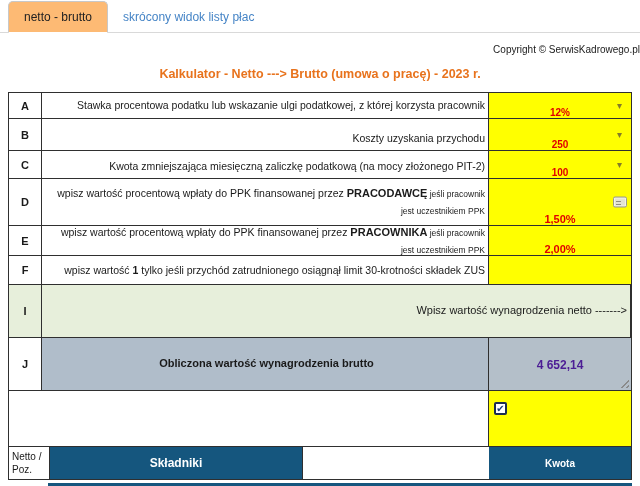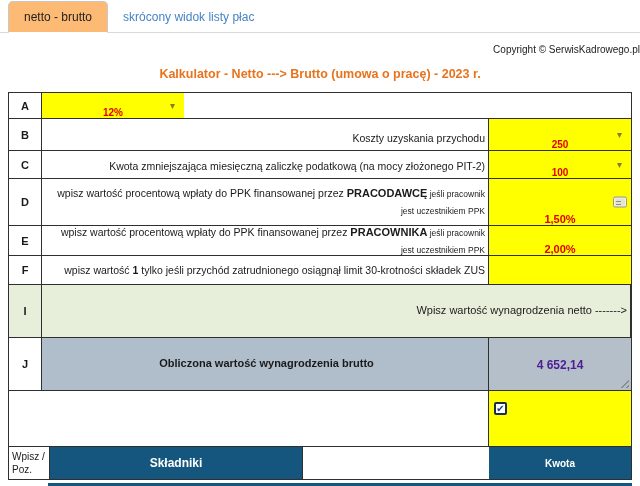--- a/index.html
+++ b/index.html
@@ -89,20 +89,23 @@
   <div class="tab link">skrócony widok listy płac</div>
 </div>
 
 <div class="copyright">Copyright © SerwisKadrowego.pl</div>
 <div class="title">Kalkulator - Netto ---&gt; Brutto (umowa o pracę) - 2023 r.</div>
 
 <div class="tbl">
 
   <div class="trow" style="height:26px">
     <div class="c-id">A</div>
+    <div class="c-label">
+      <div class="lbl"><span>Stawka procentowa podatku lub wskazanie ulgi podatkowej, z której korzysta pracownik</span></div>
+    </div>
     <div class="c-val">
       <span class="val-red">12%</span>
       <span class="chev">▾</span>
     </div>
   </div>
 
   <div class="trow" style="height:32px">
     <div class="c-id">B</div>
     <div class="c-label b-end">
       <div class="lbl"><span>Koszty uzyskania przychodu</span></div>
@@ -180,21 +183,21 @@
   </div>
 
   <div class="trow" style="height:56px">
     <div class="c-left"></div>
     <div class="cta-cell">
       <span class="checkbox">✔</span>
     </div>
   </div>
 
   <div class="hrow">
-    <div class="h0">Wpisz / Poz.</div>
+    <div class="h0">Netto / Poz.</div>
     <div class="hblue h1">Składniki</div>
     <div class="hblue h2">Działanie</div>
     <div class="hblue h3">Kwota</div>
   </div>
 
 </div>
 
 <div class="bottom-strip"></div>
 
 </body></html>

